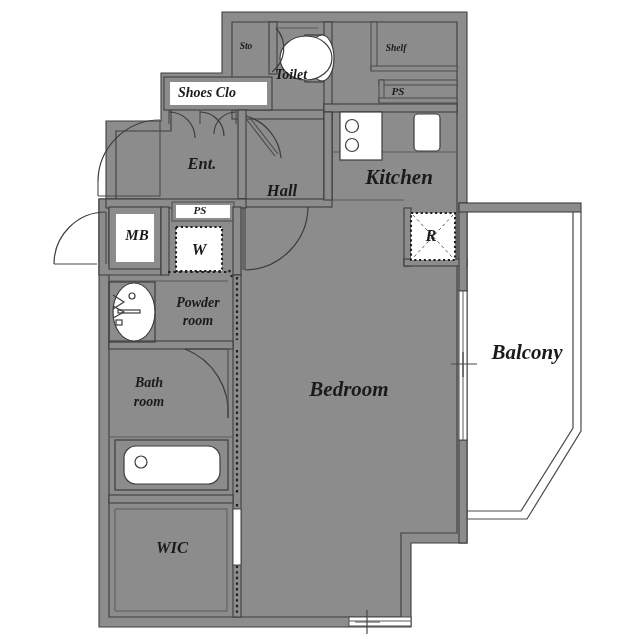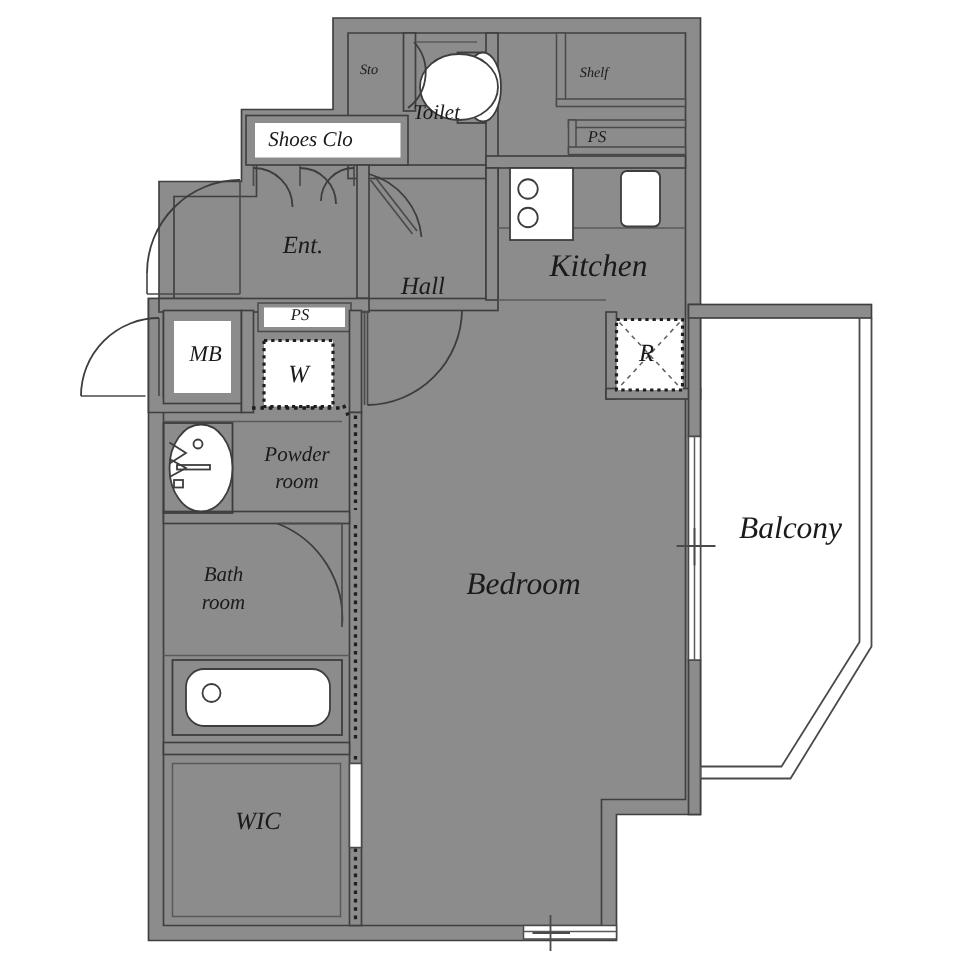--- a/index.html
+++ b/index.html
@@ -11,20 +11,21 @@
     width: 640px;
     height: 639px;
     font-family: "Liberation Serif", serif;
     overflow: hidden;
   }
   #plan-root {
     position: relative;
     width: 640px;
     height: 639px;
     background: #ffffff;
+    font-weight: bold;
   }
   svg#floorplan {
     display: block;
     width: 640px;
     height: 639px;
   }
   .wall      { fill: #8c8c8c; stroke: #3f3f3f; stroke-width: 1.1; }
   .wall-thin { fill: #8c8c8c; stroke: #4a4a4a; stroke-width: 1; }
   .room-fill { fill: #ffffff; stroke: none; }
   .line      { fill: none; stroke: #4a4a4a; stroke-width: 1.1; }

